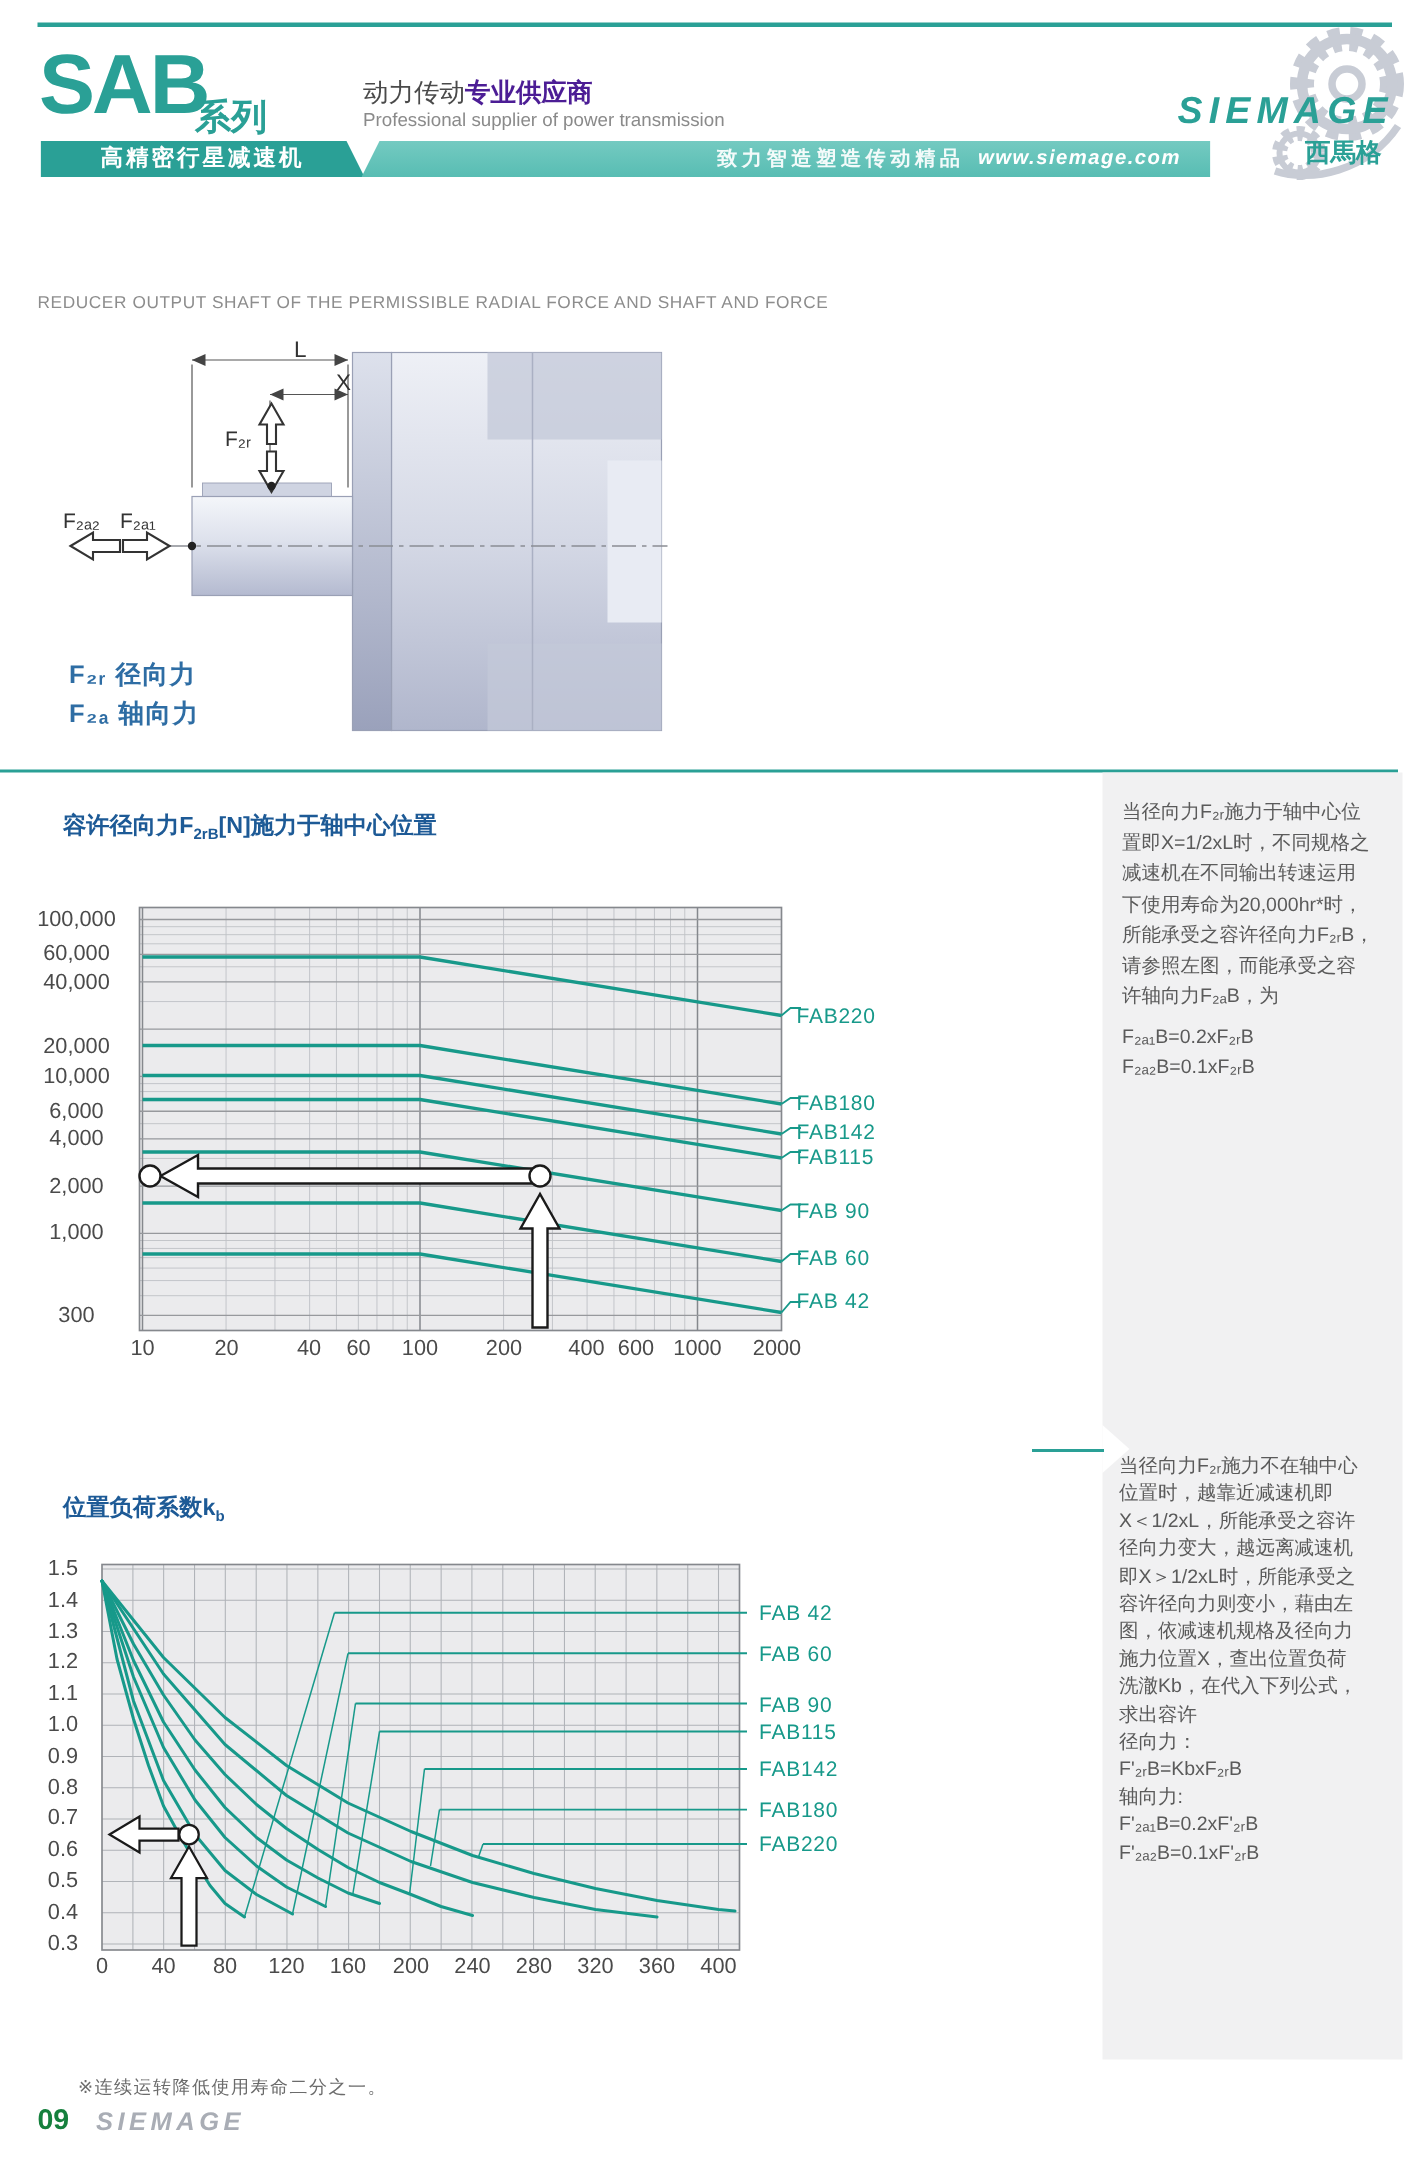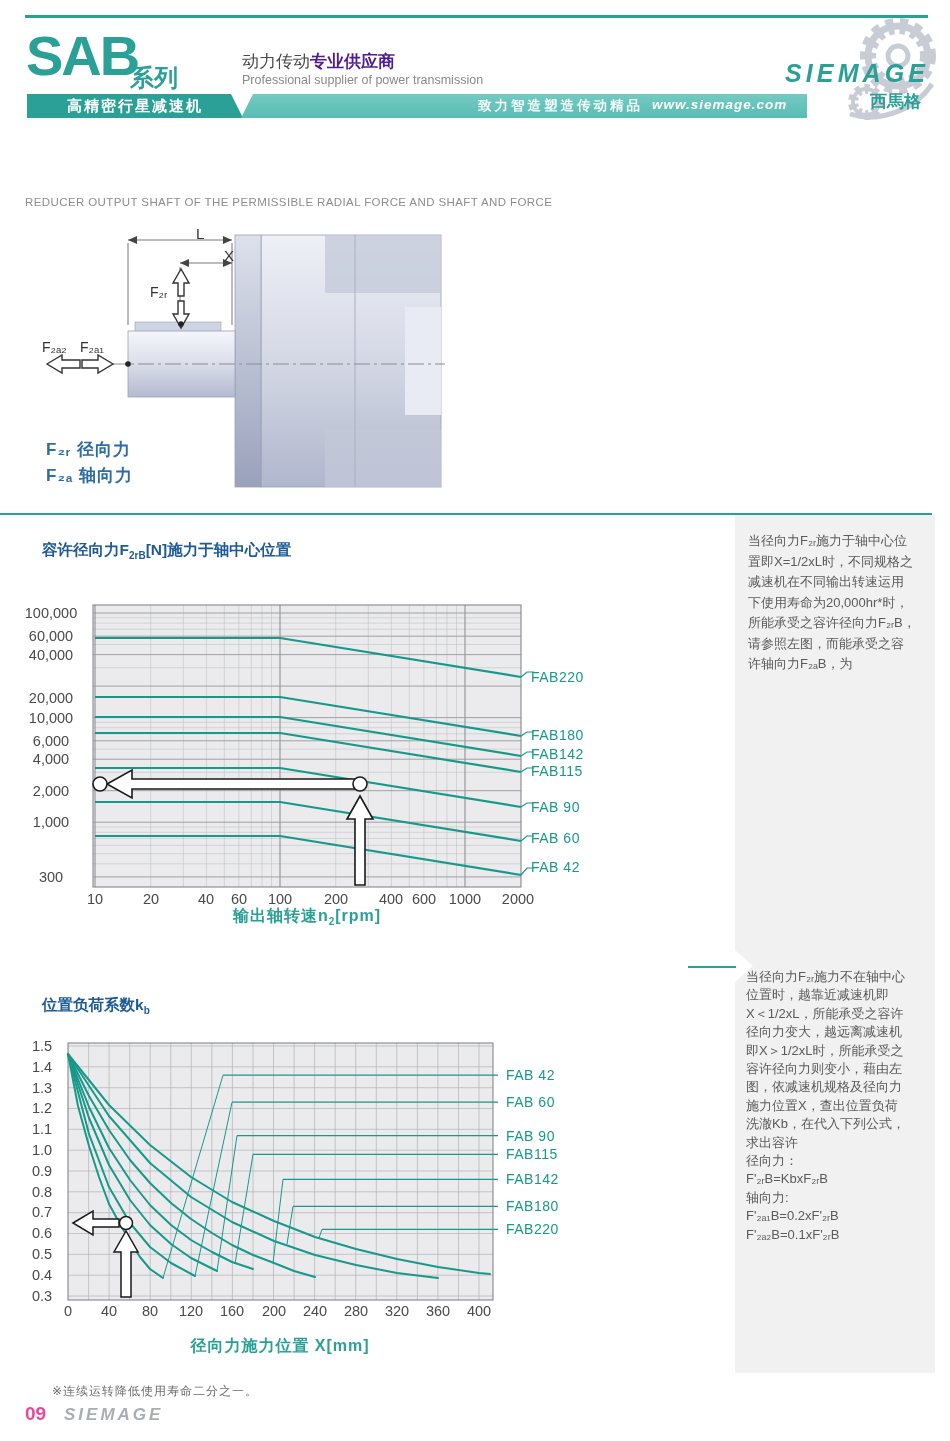--- a/index.html
+++ b/index.html
@@ -33,21 +33,21 @@
   .tk{font-size:14.5px;color:#4a4a4a;}
   .tky{text-align:center;}
   .tkx{text-align:center;}
   .slab{font-size:14px;color:#17998a;letter-spacing:0.5px;}
   .axt{font-size:16px;font-weight:bold;color:#2aa096;text-align:center;letter-spacing:1px;}
   .axt sub{font-size:10px;}
   .dimlab{font-size:15px;color:#333;}
   .flab{font-size:14px;color:#333;}
   .legend{font-size:17px;color:#2e6da4;font-weight:bold;letter-spacing:1px;}
   .note{left:52px;top:1383px;font-size:12px;color:#6b6b6b;letter-spacing:1px;}
-  .pagenum{left:25px;top:1403px;font-size:19px;font-weight:bold;color:#ec4899;text-align:center;}
+  .pagenum{left:25px;top:1403px;font-size:19px;font-weight:bold;color:#15803d;text-align:center;}
   .footlogo{left:64px;top:1405px;font-size:17px;font-weight:bold;font-style:italic;color:#a9adb5;letter-spacing:3px;}
   svg{position:absolute;overflow:visible;}
 </style>
 </head>
 <body>
 
 <div id="page">
 
   <div class="abs topline"></div>
   <div class="abs sab">SAB</div>
@@ -144,20 +144,24 @@
 
   <div class="abs sidetext p1">
     <span>当径向力F₂ᵣ施力于轴中心位</span>
     <span>置即X=1/2xL时，不同规格之</span>
     <span>减速机在不同输出转速运用</span>
     <span>下使用寿命为20,000hr*时，</span>
     <span>所能承受之容许径向力F₂ᵣB，</span>
     <span>请参照左图，而能承受之容</span>
     <span>许轴向力F₂ₐB，为</span>
   </div>
+  <div class="abs sidetext pf">
+    <span>F₂ₐ₁B=0.2xF₂ᵣB</span>
+    <span>F₂ₐ₂B=0.1xF₂ᵣB</span>
+  </div>
   <div class="abs sidetext p2">
     <span>当径向力F₂ᵣ施力不在轴中心</span>
     <span>位置时，越靠近减速机即</span>
     <span>X＜1/2xL，所能承受之容许</span>
     <span>径向力变大，越远离减速机</span>
     <span>即X＞1/2xL时，所能承受之</span>
     <span>容许径向力则变小，藉由左</span>
     <span>图，依减速机规格及径向力</span>
     <span>施力位置X，查出位置负荷</span>
     <span>洗澈Kb，在代入下列公式，</span>
@@ -227,21 +231,20 @@
   <span class="abs tk tkx" style="left:493px;top:891px;width:50px;">2000</span>
 
   <span class="abs slab" style="left:531px;top:669px;">FAB220</span>
   <span class="abs slab" style="left:531px;top:727px;">FAB180</span>
   <span class="abs slab" style="left:531px;top:746px;">FAB142</span>
   <span class="abs slab" style="left:531px;top:763px;">FAB115</span>
   <span class="abs slab" style="left:531px;top:799px;">FAB 90</span>
   <span class="abs slab" style="left:531px;top:830px;">FAB 60</span>
   <span class="abs slab" style="left:531px;top:859px;">FAB 42</span>
 
-  <div class="abs axt" style="left:157px;top:906px;width:300px;"><span>输出轴转速n</span><sub>2</sub><span>[rpm]</span></div>
 
   <div class="abs ctitle" style="left:42px;top:995px;"><span>位置负荷系数k</span><sub>b</sub></div>
 
   <svg class="abs" style="left:25px;top:1035px;" width="510" height="275" viewBox="0 0 510 275">
     <rect x="43" y="8" width="425" height="257" fill="#ebebed"></rect>
     <path d="M63.6 8V265M84.1 8V265M104.7 8V265M125.2 8V265M145.8 8V265M166.3 8V265M186.9 8V265M207.4 8V265M228 8V265M248.5 8V265M269.1 8V265M289.6 8V265M310.2 8V265M330.7 8V265M351.3 8V265M371.8 8V265M392.4 8V265M412.9 8V265M433.5 8V265M454 8V265" stroke="#b0b3b8" stroke-width="0.7"></path>
     <path d="M43 11H468M43 31.8H468M43 52.7H468M43 73.5H468M43 94.3H468M43 115.2H468M43 136H468M43 156.8H468M43 177.7H468M43 198.5H468M43 219.3H468M43 240.2H468M43 261H468" stroke="#b0b3b8" stroke-width="0.7"></path>
     <rect x="43" y="8" width="425" height="257" fill="none" stroke="#85888d" stroke-width="1.1"></rect>
     <g stroke="#17998a" stroke-width="2" fill="none" stroke-linejoin="round" stroke-linecap="round">
       <polyline points="43,19 53,71 64,111 74,142 84,169 95,189 105,206 115,222 125,234 138,243"></polyline>
@@ -304,19 +307,18 @@
   <span class="abs tk tkx" style="left:454px;top:1303px;width:50px;">400</span>
 
   <span class="abs slab" style="left:506px;top:1067px;">FAB 42</span>
   <span class="abs slab" style="left:506px;top:1094px;">FAB 60</span>
   <span class="abs slab" style="left:506px;top:1128px;">FAB 90</span>
   <span class="abs slab" style="left:506px;top:1146px;">FAB115</span>
   <span class="abs slab" style="left:506px;top:1171px;">FAB142</span>
   <span class="abs slab" style="left:506px;top:1198px;">FAB180</span>
   <span class="abs slab" style="left:506px;top:1221px;">FAB220</span>
 
-  <div class="abs axt" style="left:130px;top:1336px;width:300px;">径向力施力位置 X[mm]</div>
 
   <div class="abs note">※连续运转降低使用寿命二分之一。</div>
   <div class="abs pagenum">09</div>
   <div class="abs footlogo">SIEMAGE</div>
 
 </div>
 
 </body></html>

